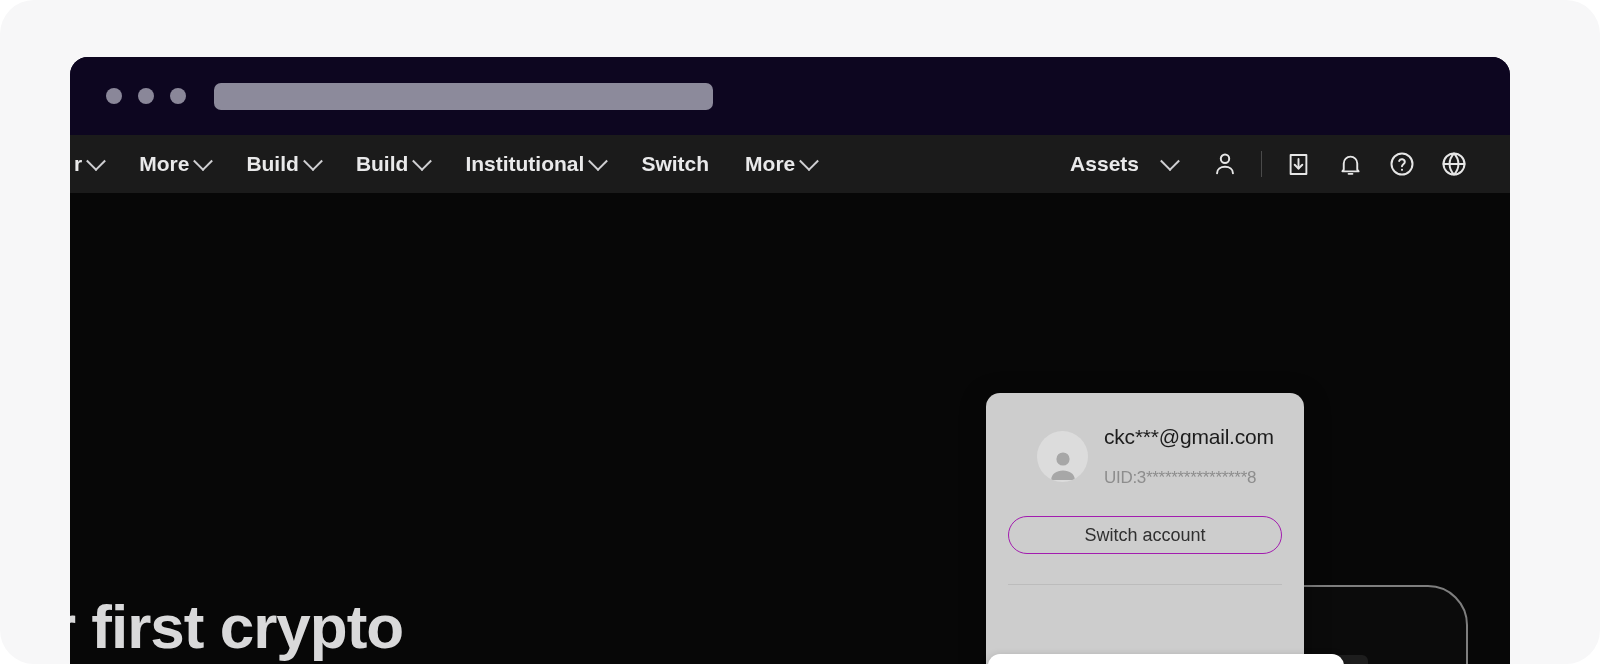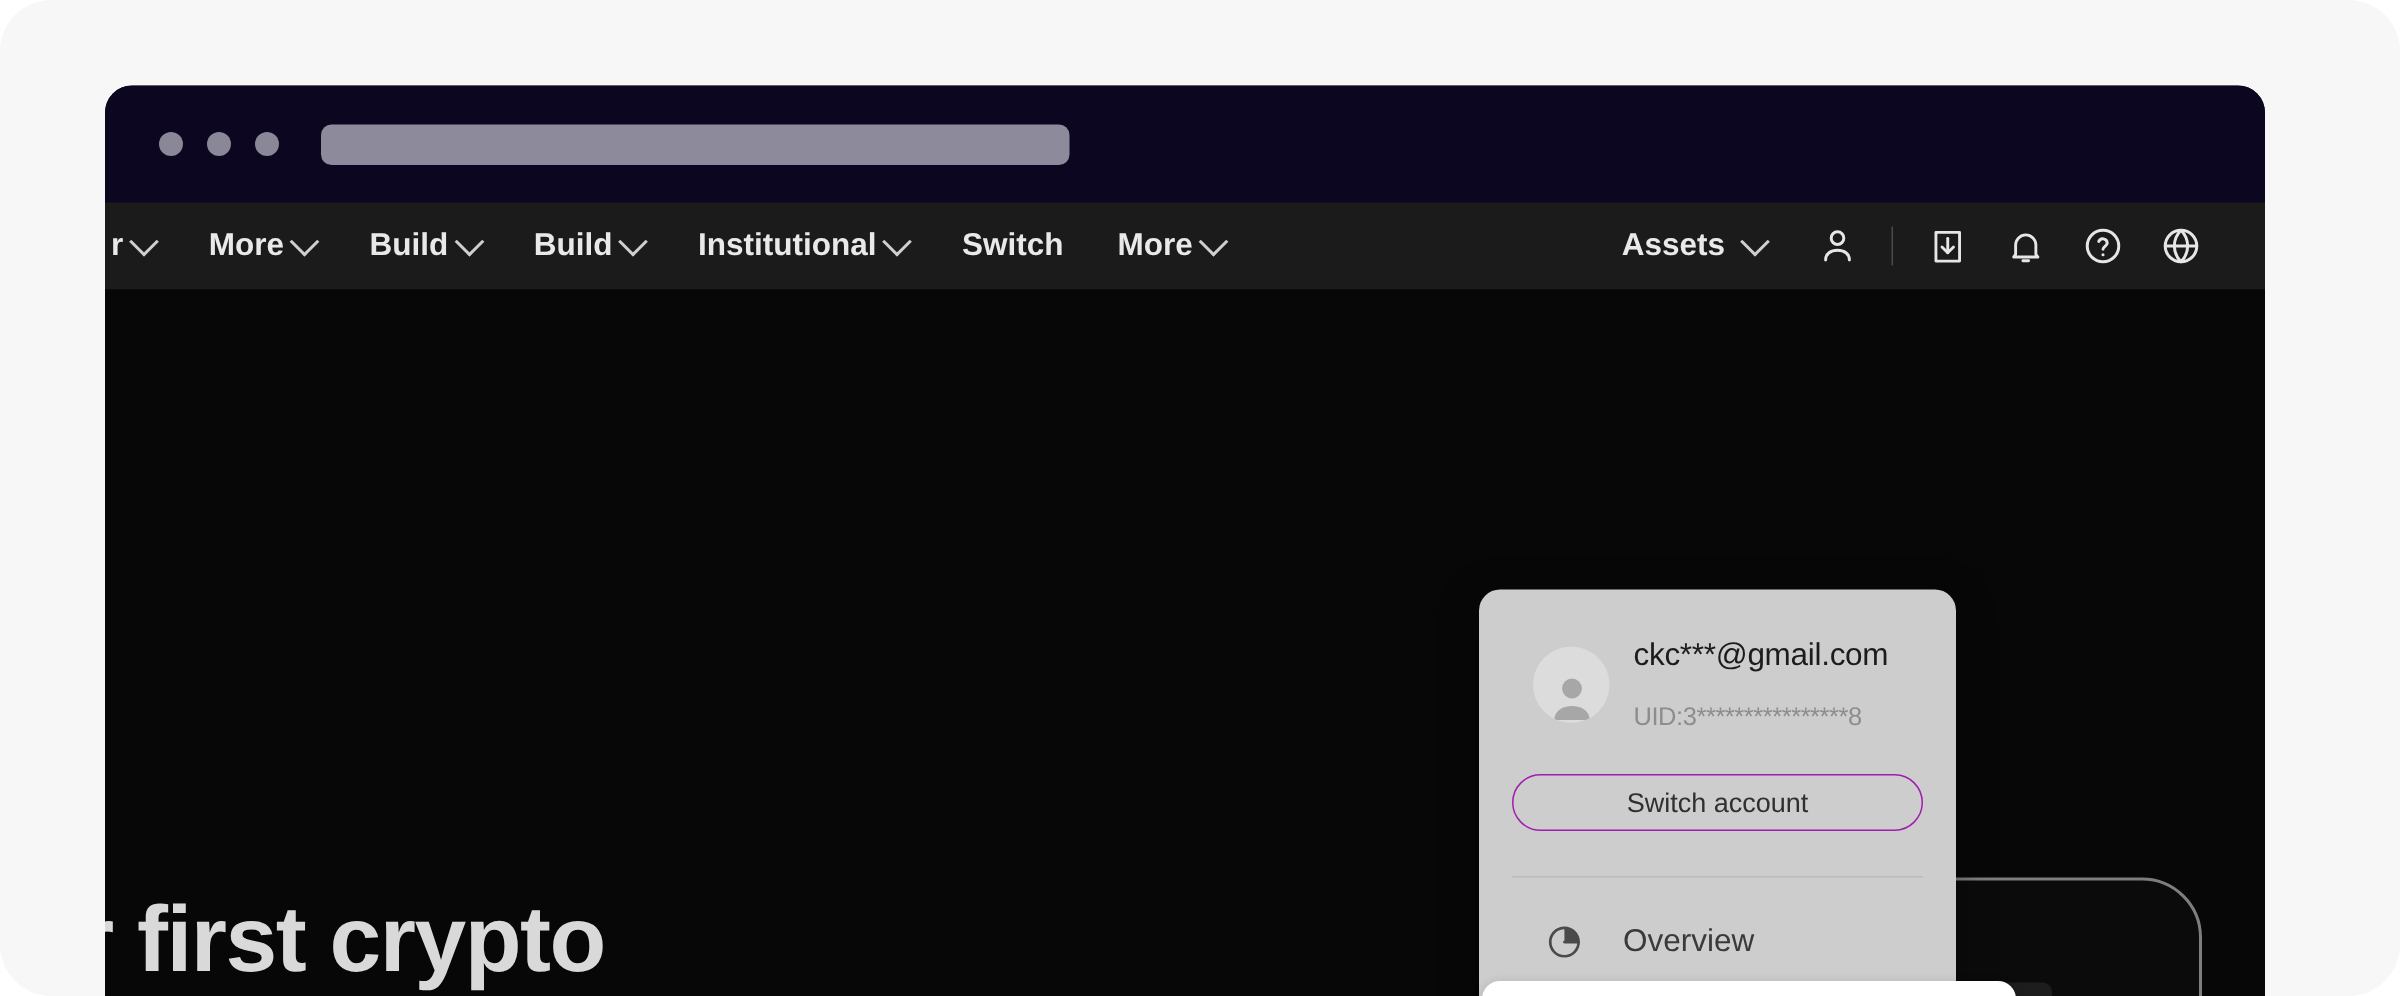--- a/index.html
+++ b/index.html
@@ -110,21 +110,21 @@
     right: 30px;
     top: 0;
     height: 58px;
     display: flex;
     align-items: center;
     gap: 0px;
   }
   .assets-item {
     display: flex;
     align-items: center;
-    gap: 13px;
+    gap: 24px;
     color: #e9e9ea;
     font-size: 21px;
     font-weight: 600;
     padding: 0 22px 0 10px;
     cursor: pointer;
   }
   .icon-btn {
     width: 52px;
     height: 58px;
     display: flex;
@@ -199,21 +199,21 @@
     width: 318px;
     height: 464px;
     background: #cdcdcd;
     border-radius: 14px 14px 0 0;
     box-shadow: 0 6px 26px rgba(0,0,0,0.35);
   }
   .acct-header {
     display: flex;
     align-items: center;
     gap: 16px;
-    padding: 32px 0 0 36px;
+    padding: 32px 0 0 51px;
   }
   .avatar {
     width: 51px; height: 51px;
     border-radius: 50%;
     background: #dcdcdc;
     display: flex;
     align-items: flex-end;
     justify-content: center;
     overflow: hidden;
     flex: none;
@@ -413,30 +413,20 @@
             <div class="acct-uid">UID:3****************8</div>
           </div>
         </div>
 
         <button class="switch-btn">Switch account</button>
 
         <div class="menu-divider"></div>
 
         <div class="menu-list">
 
-          <div class="menu-item">
-            <span class="mi-icon">
-              <svg width="27" height="27" viewBox="0 0 24 24" fill="none" stroke="#4a4a4a" stroke-width="1.6" stroke-linecap="round" stroke-linejoin="round">
-                <circle cx="11.5" cy="12.5" r="8.4"></circle>
-                <path d="M11.5 12.5 V4.1 a8.4 8.4 0 0 1 8.4 8.4 z" fill="#4a4a4a" stroke="none"></path>
-                <path d="M11.5 12.5 L19.9 12.5"></path>
-              </svg>
-            </span>
-            <span>Overview</span>
-          </div>
 
           <div class="menu-item spacer"></div>
           <div class="menu-item active" style="top:53px;">
             <span class="mi-icon">
               <svg width="28" height="28" viewBox="0 0 24 24" fill="none" stroke="#000000" stroke-width="1.7" stroke-linecap="round" stroke-linejoin="round">
                 <path d="M12 2.8 20 6v6.2c0 4.4-3.3 7.5-8 9-4.7-1.5-8-4.6-8-9V6z"></path>
                 <path d="M8.6 11.9 11.2 14.5 15.6 10"></path>
               </svg>
             </span>
             <span>Security</span>

